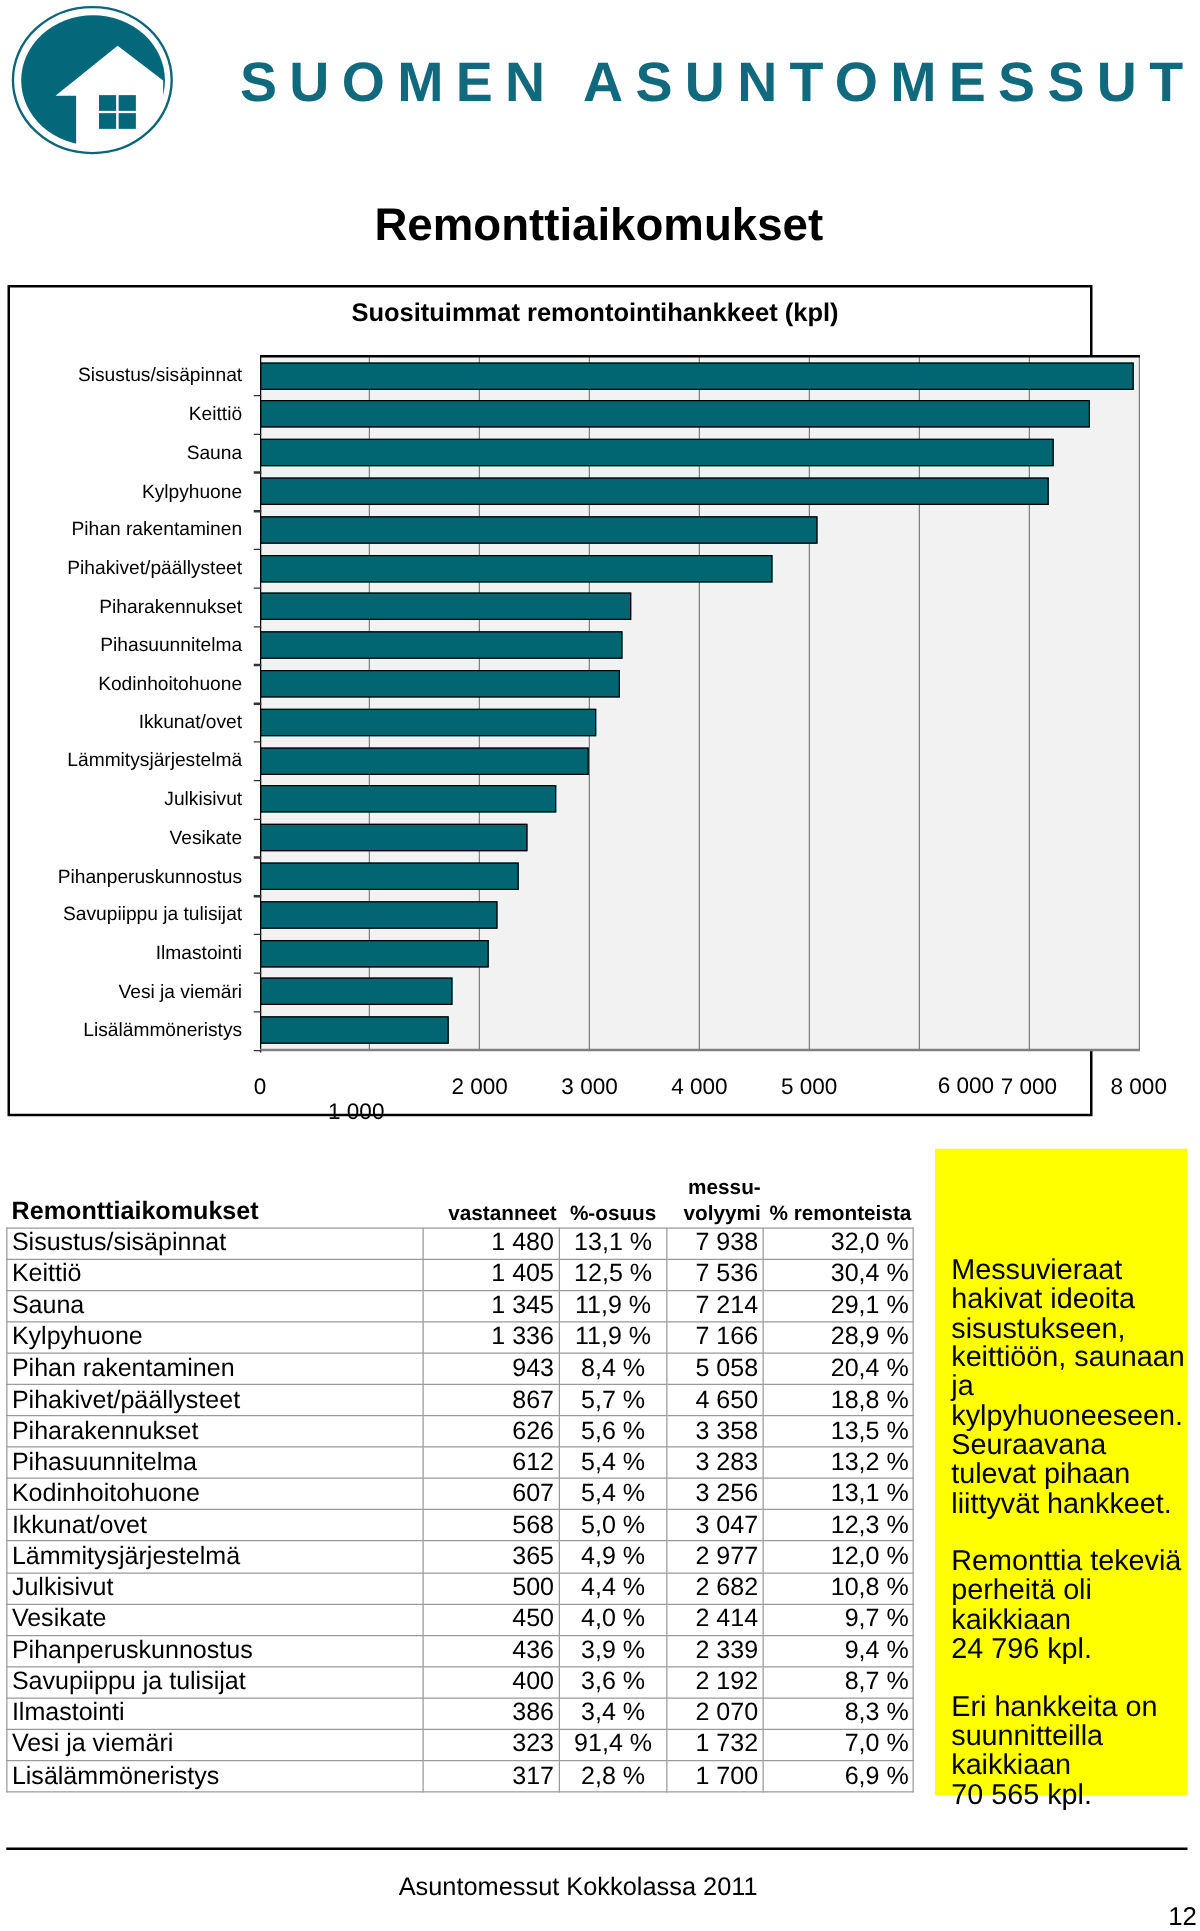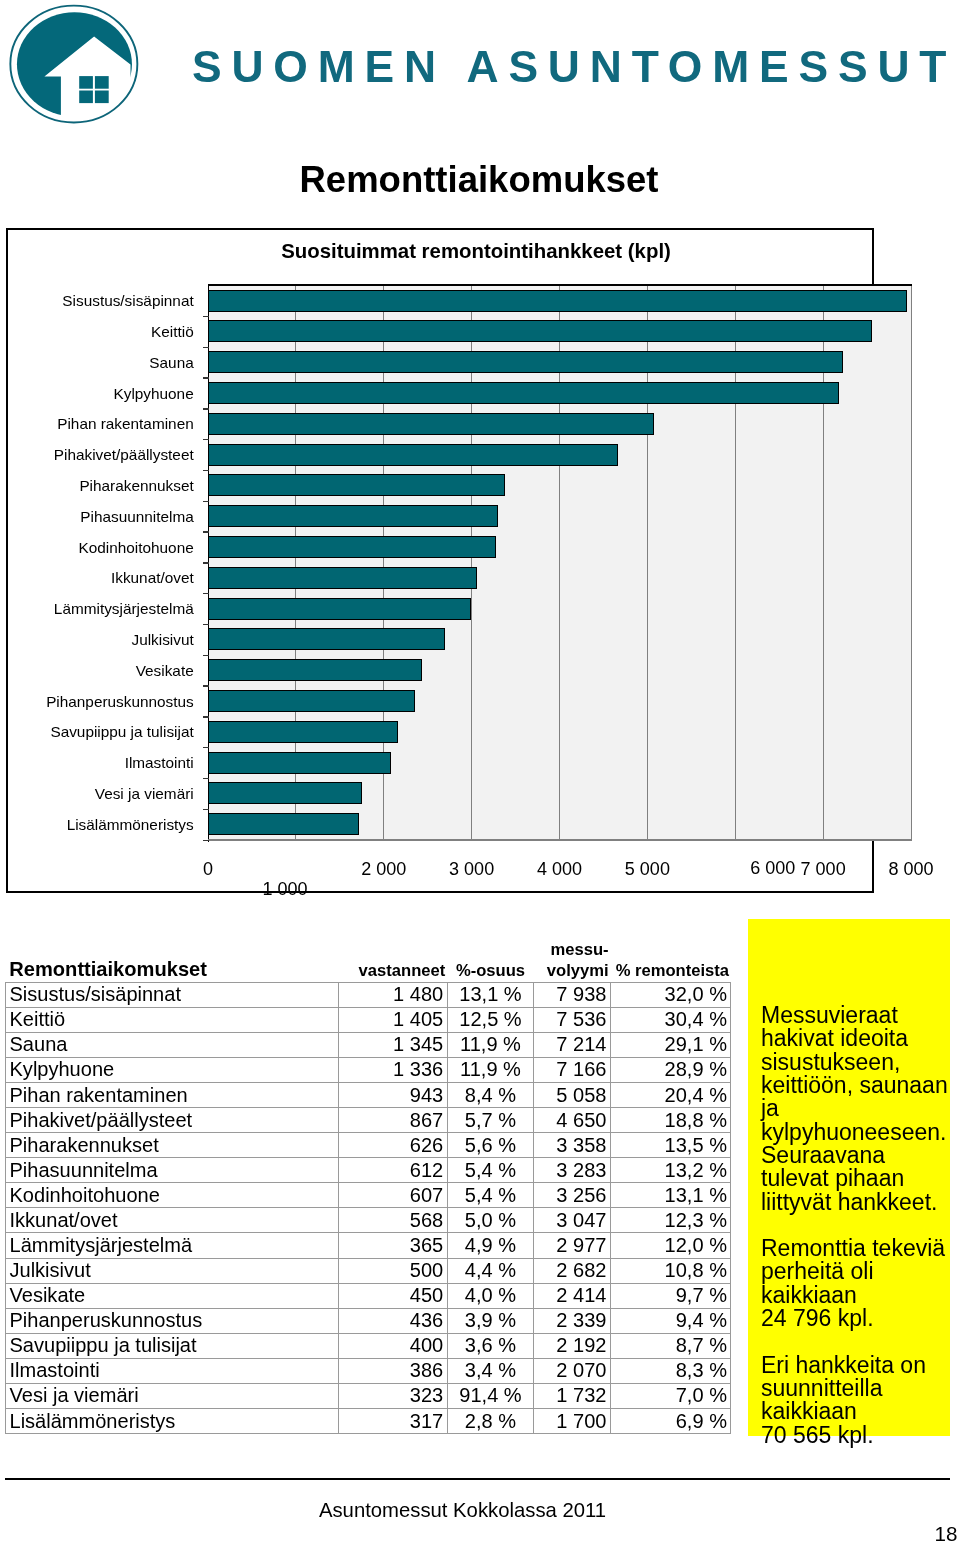--- a/index.html
+++ b/index.html
@@ -354,15 +354,15 @@
           <div class="cline">kaikkiaan</div>
           <div class="cline">70 565 kpl.</div>
         </div>
       </div>
   </div>
 
   <div id="footer-rule"></div>
   <div id="footer">
     <div class="f2">Asuntomessut Kokkolassa 2011</div>
   </div>
-  <div id="pageno">18</div>
+  <div id="pageno">12</div>
 
 </div>
 
 </body></html>

